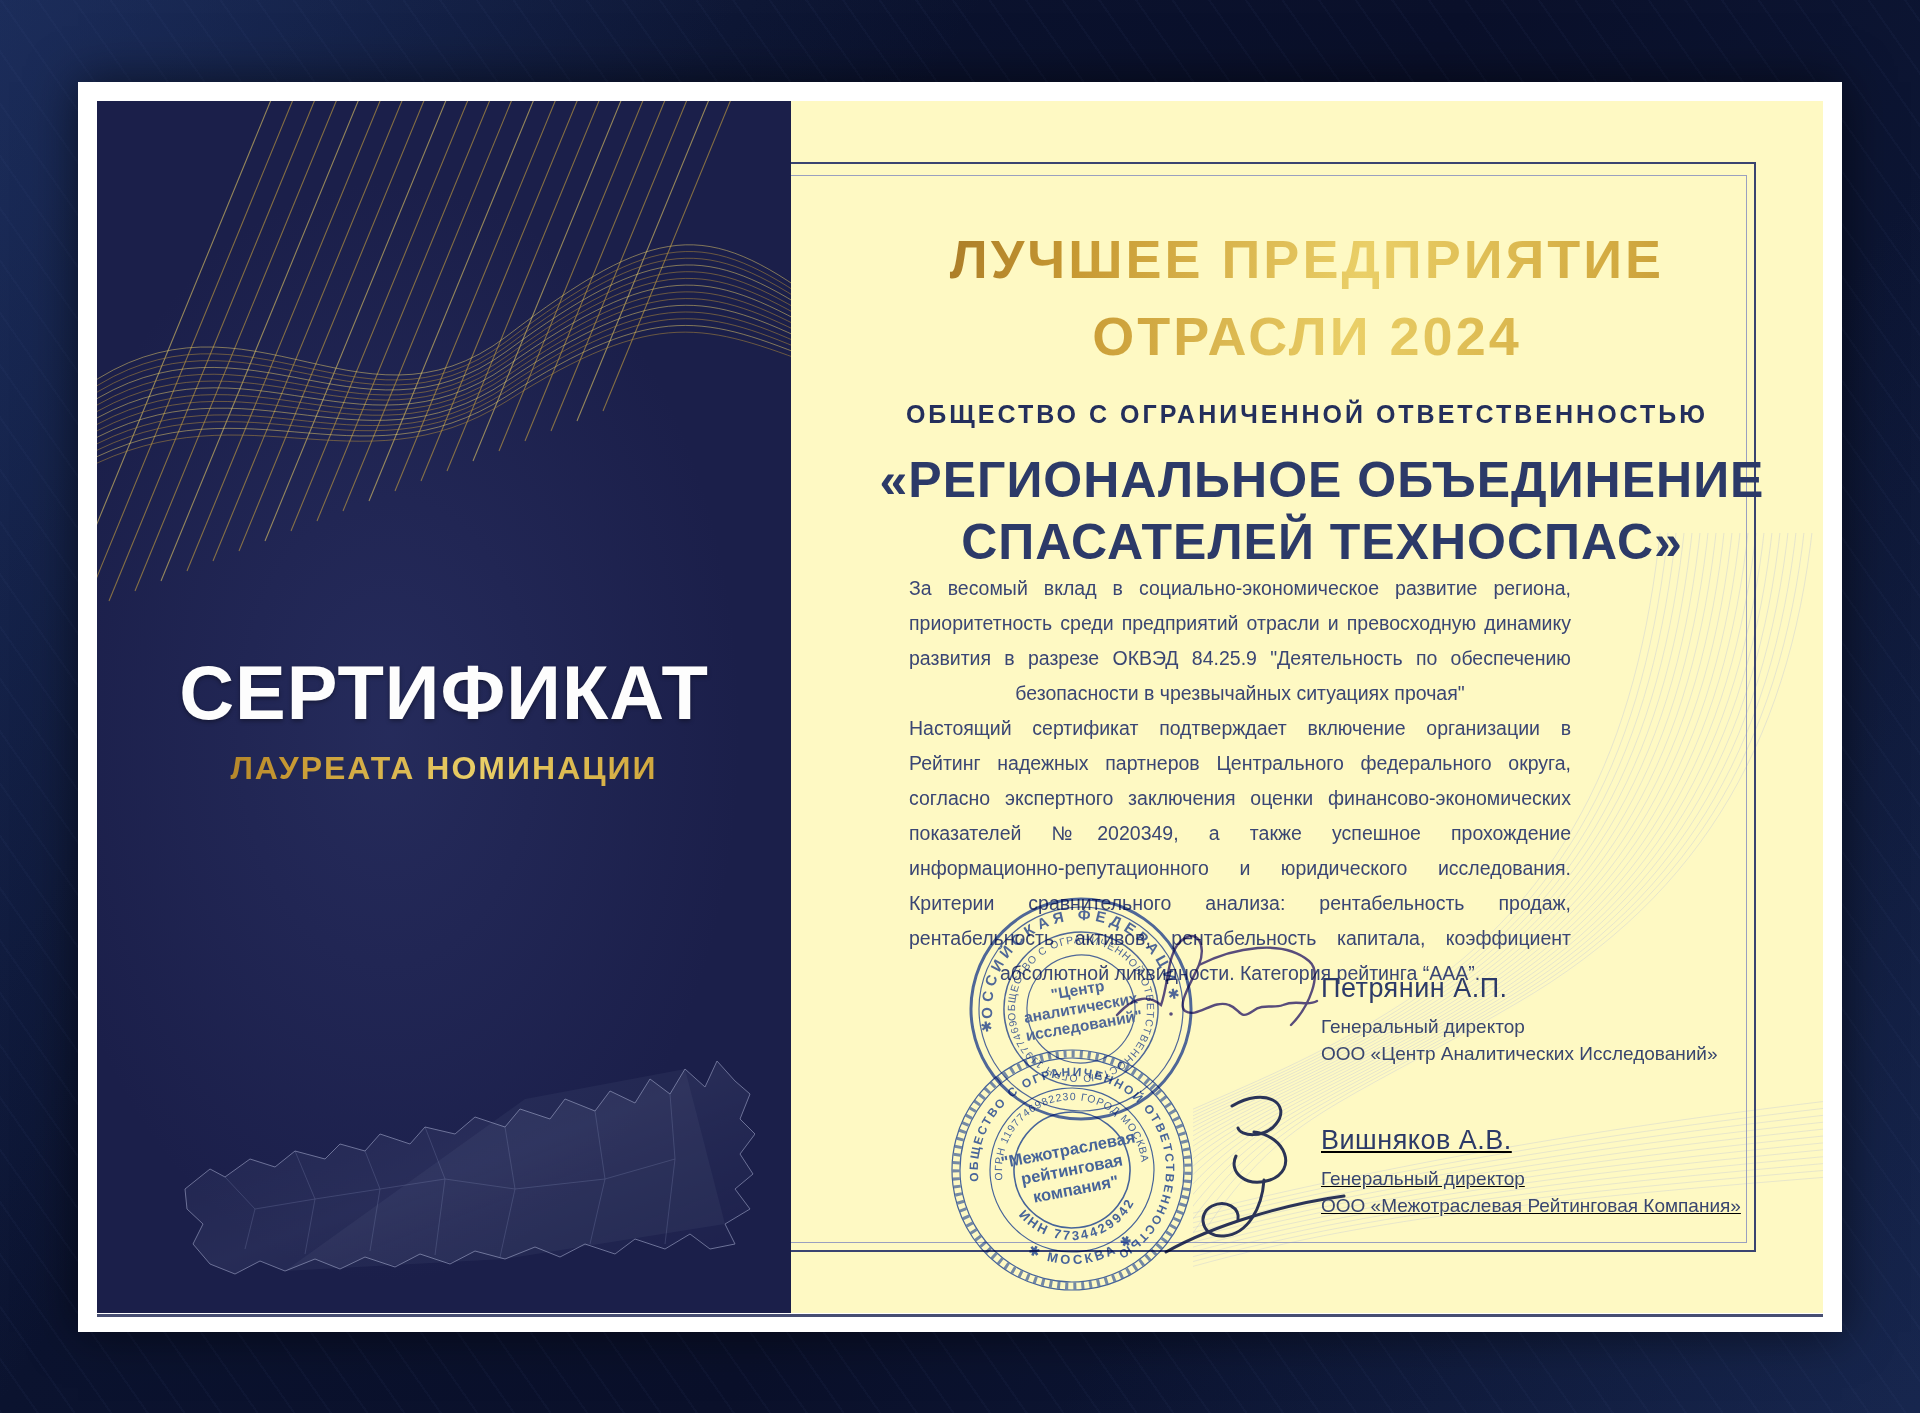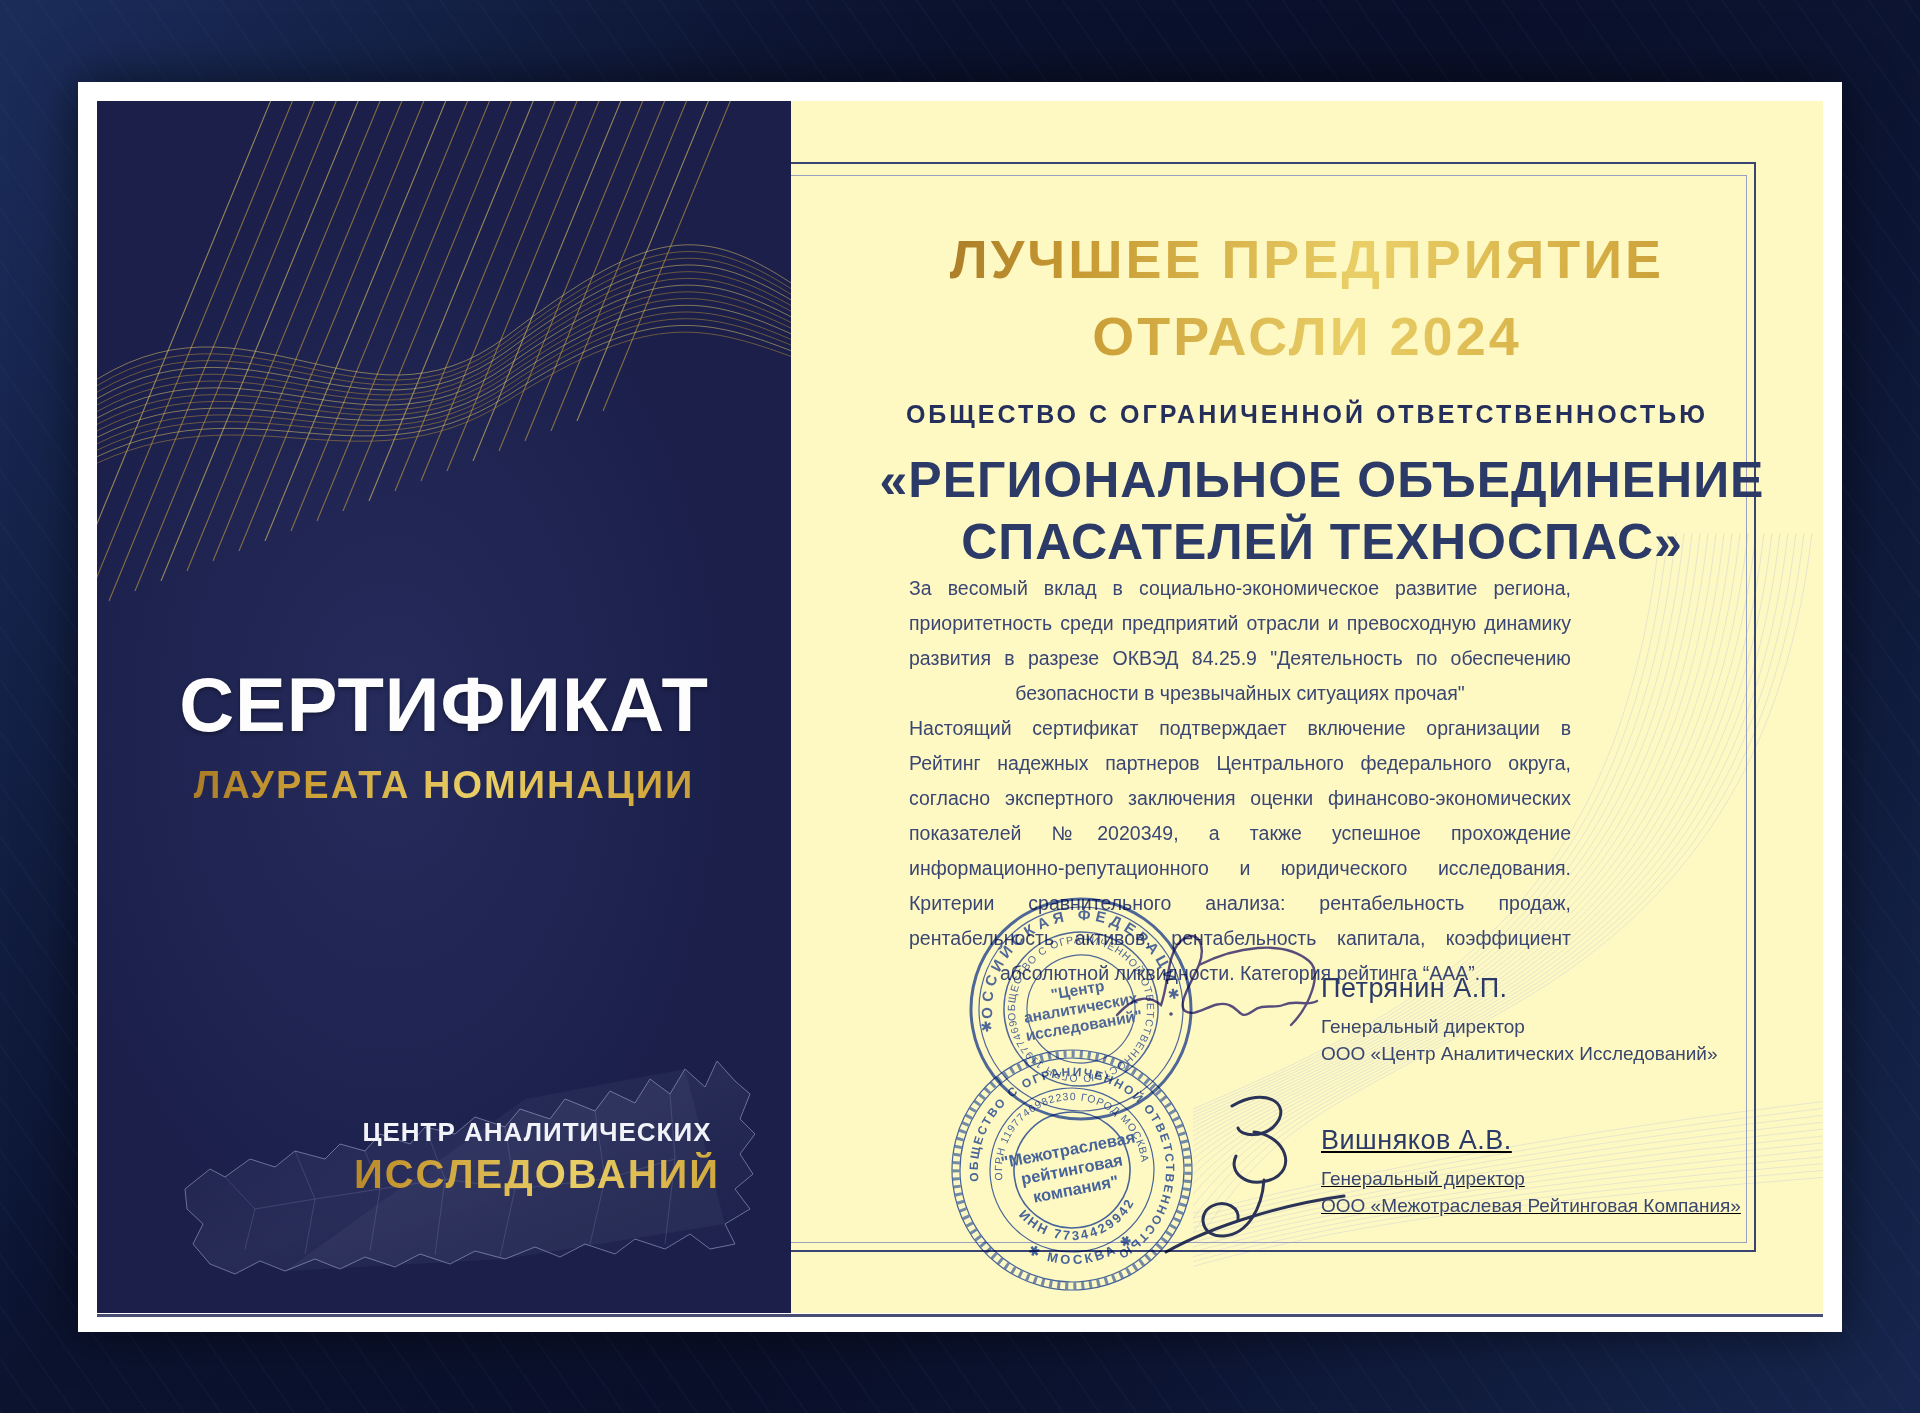--- a/index.html
+++ b/index.html
@@ -21,28 +21,28 @@
   }
   .page::after{content:"";position:absolute;left:19px;right:19px;bottom:15px;height:3px;background:#272f59;opacity:.85;}
   
   .left-panel{
     position:absolute;left:19px;top:19px;width:694px;height:1212px;overflow:hidden;
     background:radial-gradient(ellipse at 42% 52%,rgba(64,74,136,.28),rgba(64,74,136,0) 62%),#1b1f4a;
   }
   .gold-waves{position:absolute;left:0;top:0;}
   .cert-title-block{position:absolute;top:544px;left:0;width:100%;text-align:center;}
   .cert-title{
-    font-size:76px;font-weight:800;letter-spacing:1px;color:#fdfdfd;margin:16px;
+    font-size:76px;font-weight:800;letter-spacing:1px;color:#fdfdfd;margin:4px;
     text-shadow:0 2px 4px rgba(0,0,0,.35);
   }
   .gold-text{
     background:linear-gradient(100deg,#8a5c1b 0%,#c89a33 28%,#eacf67 55%,#d3ab41 78%,#b18428 100%);
     -webkit-background-clip:text;background-clip:text;color:transparent;
   }
-  .cert-subtitle{font-size:38px;font-weight:800;letter-spacing:2px;margin:14px 0 0 0;}
+  .cert-subtitle{font-size:32px;font-weight:800;letter-spacing:2px;margin:14px 0 0 0;}
   .map-svg{position:absolute;left:68px;top:938px;}
   .issuer-block{position:absolute;top:1016px;left:140px;width:600px;text-align:center;}
   .issuer-line1{font-size:26px;font-weight:700;letter-spacing:1px;color:#f2f3f8;margin:0;}
   .issuer-line2{font-size:40px;font-weight:800;letter-spacing:2px;margin:4px 0 0 0;}
   
   .right-panel{position:absolute;left:713px;top:19px;width:1032px;height:1212px;overflow:hidden;background:#fef9c3;}
   .frame-outer{position:absolute;left:-40px;top:61px;width:1005px;height:1090px;border:2px solid #3a4470;box-sizing:border-box;}
   .frame-inner{position:absolute;left:-40px;top:74px;width:996px;height:1068px;border:1.5px solid #9aa0bf;box-sizing:border-box;}
   .award-title{
     position:absolute;top:120px;left:0;width:100%;text-align:center;margin:0;
@@ -141,24 +141,20 @@
         <polyline points="260,88 280,140 270,216"></polyline>
         <polyline points="340,88 350,150 335,218"></polyline>
         <polyline points="430,72 440,140 425,205"></polyline>
         <polyline points="505,55 510,120 500,205"></polyline>
         <polyline points="90,170 150,160 215,150 280,140"></polyline>
         <polyline points="280,140 350,150 440,140 510,120"></polyline>
       </g>
       <polygon points="120,232 360,60 520,30 560,185 340,220" fill="rgba(205,215,245,0.05)"></polygon>
     </svg>
 
-    <div class="issuer-block">
-      <p class="issuer-line1">ЦЕНТР АНАЛИТИЧЕСКИХ</p>
-      <p class="issuer-line2 gold-text">ИССЛЕДОВАНИЙ</p>
-    </div>
   </div>
 
   <div class="right-panel">
     <svg id="guilloche" class="guilloche" width="640" height="780" viewBox="0 0 640 780">
         <path d="M 470 -30 C 450 200, 380 360, 210 470 S -80 580, -180 700" fill="none" stroke="#c3c7d8" stroke-width="1" opacity="0.42"></path>
         <path d="M 478 -30 C 458 200, 387 360, 216 470 S -71 580, -170 700" fill="none" stroke="#c3c7d8" stroke-width="1" opacity="0.42"></path>
         <path d="M 486 -30 C 466 200, 394 360, 222 470 S -62 580, -160 700" fill="none" stroke="#c3c7d8" stroke-width="1" opacity="0.42"></path>
         <path d="M 494 -30 C 474 200, 401 360, 228 470 S -53 580, -150 700" fill="none" stroke="#c3c7d8" stroke-width="1" opacity="0.42"></path>
         <path d="M 502 -30 C 482 200, 408 360, 234 470 S -44 580, -140 700" fill="none" stroke="#c3c7d8" stroke-width="1" opacity="0.42"></path>
         <path d="M 510 -30 C 490 200, 415 360, 240 470 S -35 580, -130 700" fill="none" stroke="#c3c7d8" stroke-width="1" opacity="0.42"></path>

